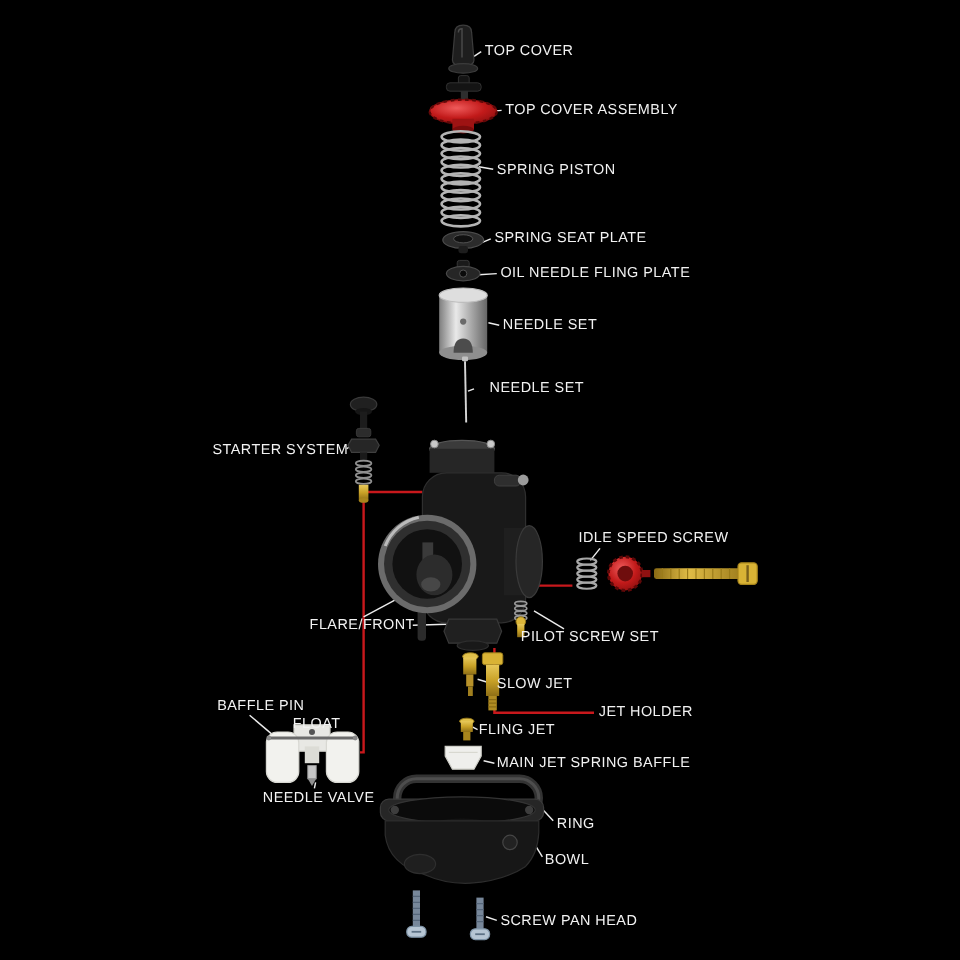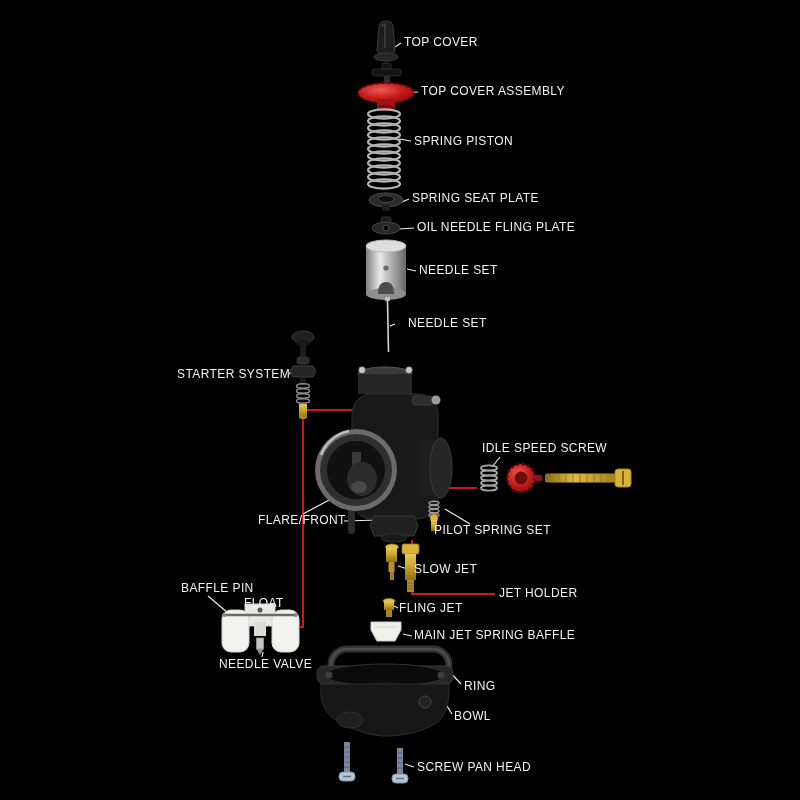--- a/index.html
+++ b/index.html
@@ -273,21 +273,21 @@
   <div class="label" style="left:404px;top:36px">TOP COVER</div>
   <div class="label" style="left:421px;top:85px">TOP COVER ASSEMBLY</div>
   <div class="label" style="left:414px;top:135px">SPRING PISTON</div>
   <div class="label" style="left:412px;top:192px">SPRING SEAT PLATE</div>
   <div class="label" style="left:417px;top:221px">OIL NEEDLE FLING PLATE</div>
   <div class="label" style="left:419px;top:264px">NEEDLE SET</div>
   <div class="label" style="left:408px;top:317px">NEEDLE SET</div>
   <div class="label" style="left:177px;top:368px">STARTER SYSTEM</div>
   <div class="label" style="left:482px;top:442px">IDLE SPEED SCREW</div>
   <div class="label" style="left:258px;top:514px">FLARE/FRONT</div>
-  <div class="label" style="left:434px;top:524px">PILOT SPRING SET</div>
+  <div class="label" style="left:434px;top:524px">PILOT SCREW SET</div>
   <div class="label" style="left:414px;top:563px">SLOW JET</div>
   <div class="label" style="left:499px;top:587px">JET HOLDER</div>
   <div class="label" style="left:181px;top:582px">BAFFLE PIN</div>
   <div class="label" style="left:244px;top:597px">FLOAT</div>
   <div class="label" style="left:399px;top:602px">FLING JET</div>
   <div class="label" style="left:414px;top:629px">MAIN JET SPRING BAFFLE</div>
   <div class="label" style="left:219px;top:658px">NEEDLE VALVE</div>
   <div class="label" style="left:464px;top:680px">RING</div>
   <div class="label" style="left:454px;top:710px">BOWL</div>
   <div class="label" style="left:417px;top:761px">SCREW PAN HEAD</div>

